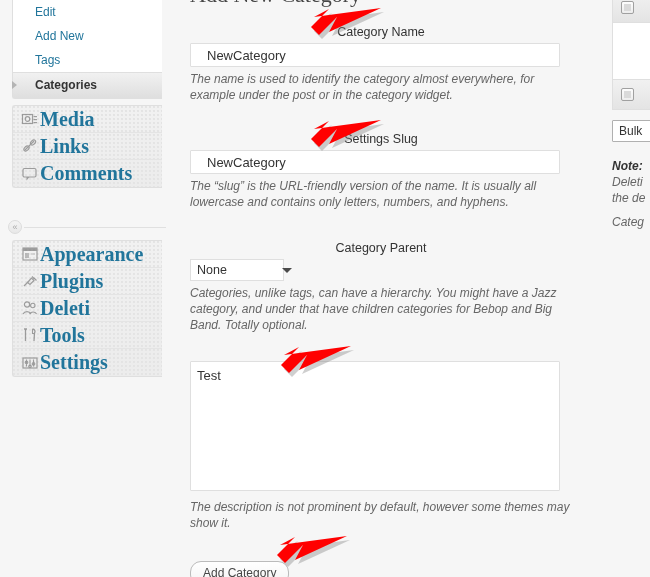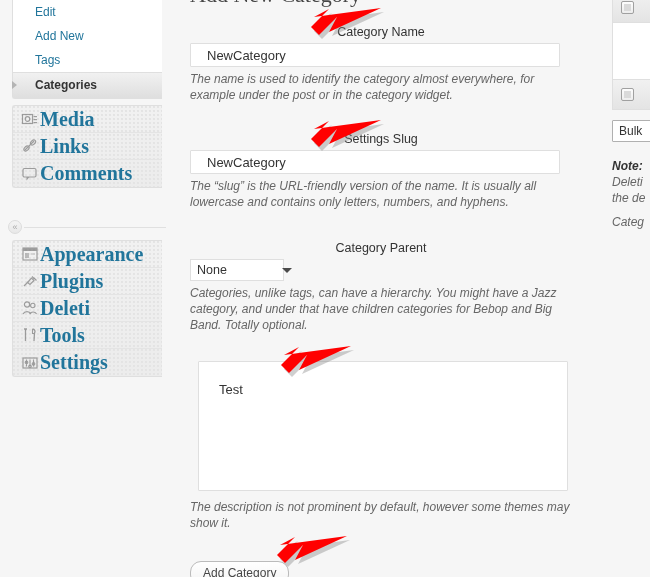--- a/index.html
+++ b/index.html
@@ -184,26 +184,25 @@
     border-top: 5px solid #4a4a4a;
     pointer-events: none;
   }
   textarea.desc {
     width: 370px; height: 130px;
     border: 1px solid #dfdfdf;
     background: #fff;
     font-family: "Liberation Sans", sans-serif;
     font-size: 13px;
     color: #333;
-    padding: 20px;
+    padding: 6px;
     resize: none;
     outline: none;
     border-radius: 1px;
     line-height: 16px;
-    margin-left: 8px;
   }
   .submit-btn {
     font-family: "Liberation Sans", sans-serif;
     font-size: 12px;
     color: #464646;
     background: linear-gradient(to bottom,#fff 0%,#f3f3f3 100%);
     border: 1px solid #bbb;
     border-radius: 11px;
     padding: 4px 12px 5px;
     line-height: 14px;

